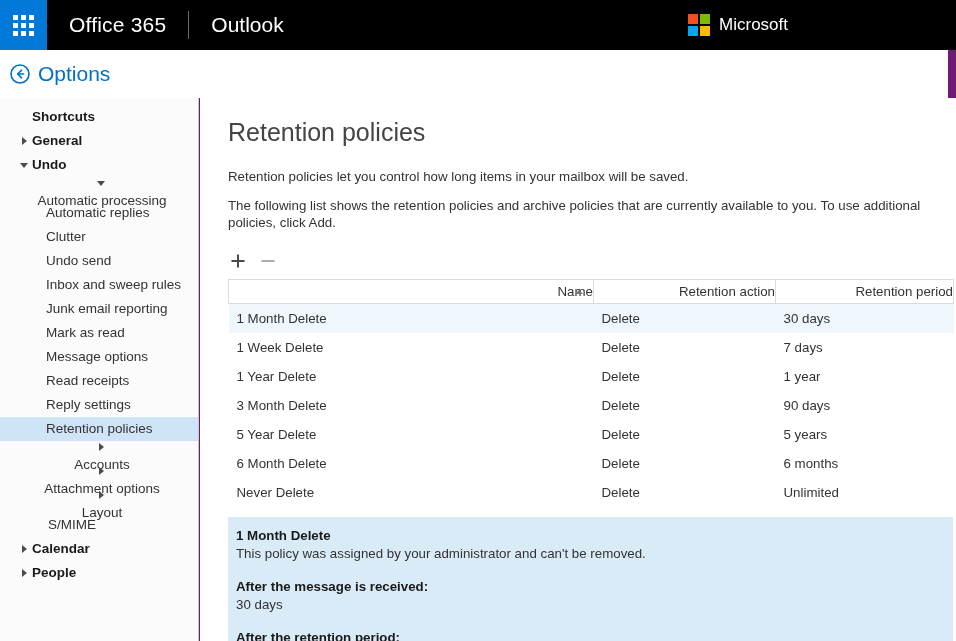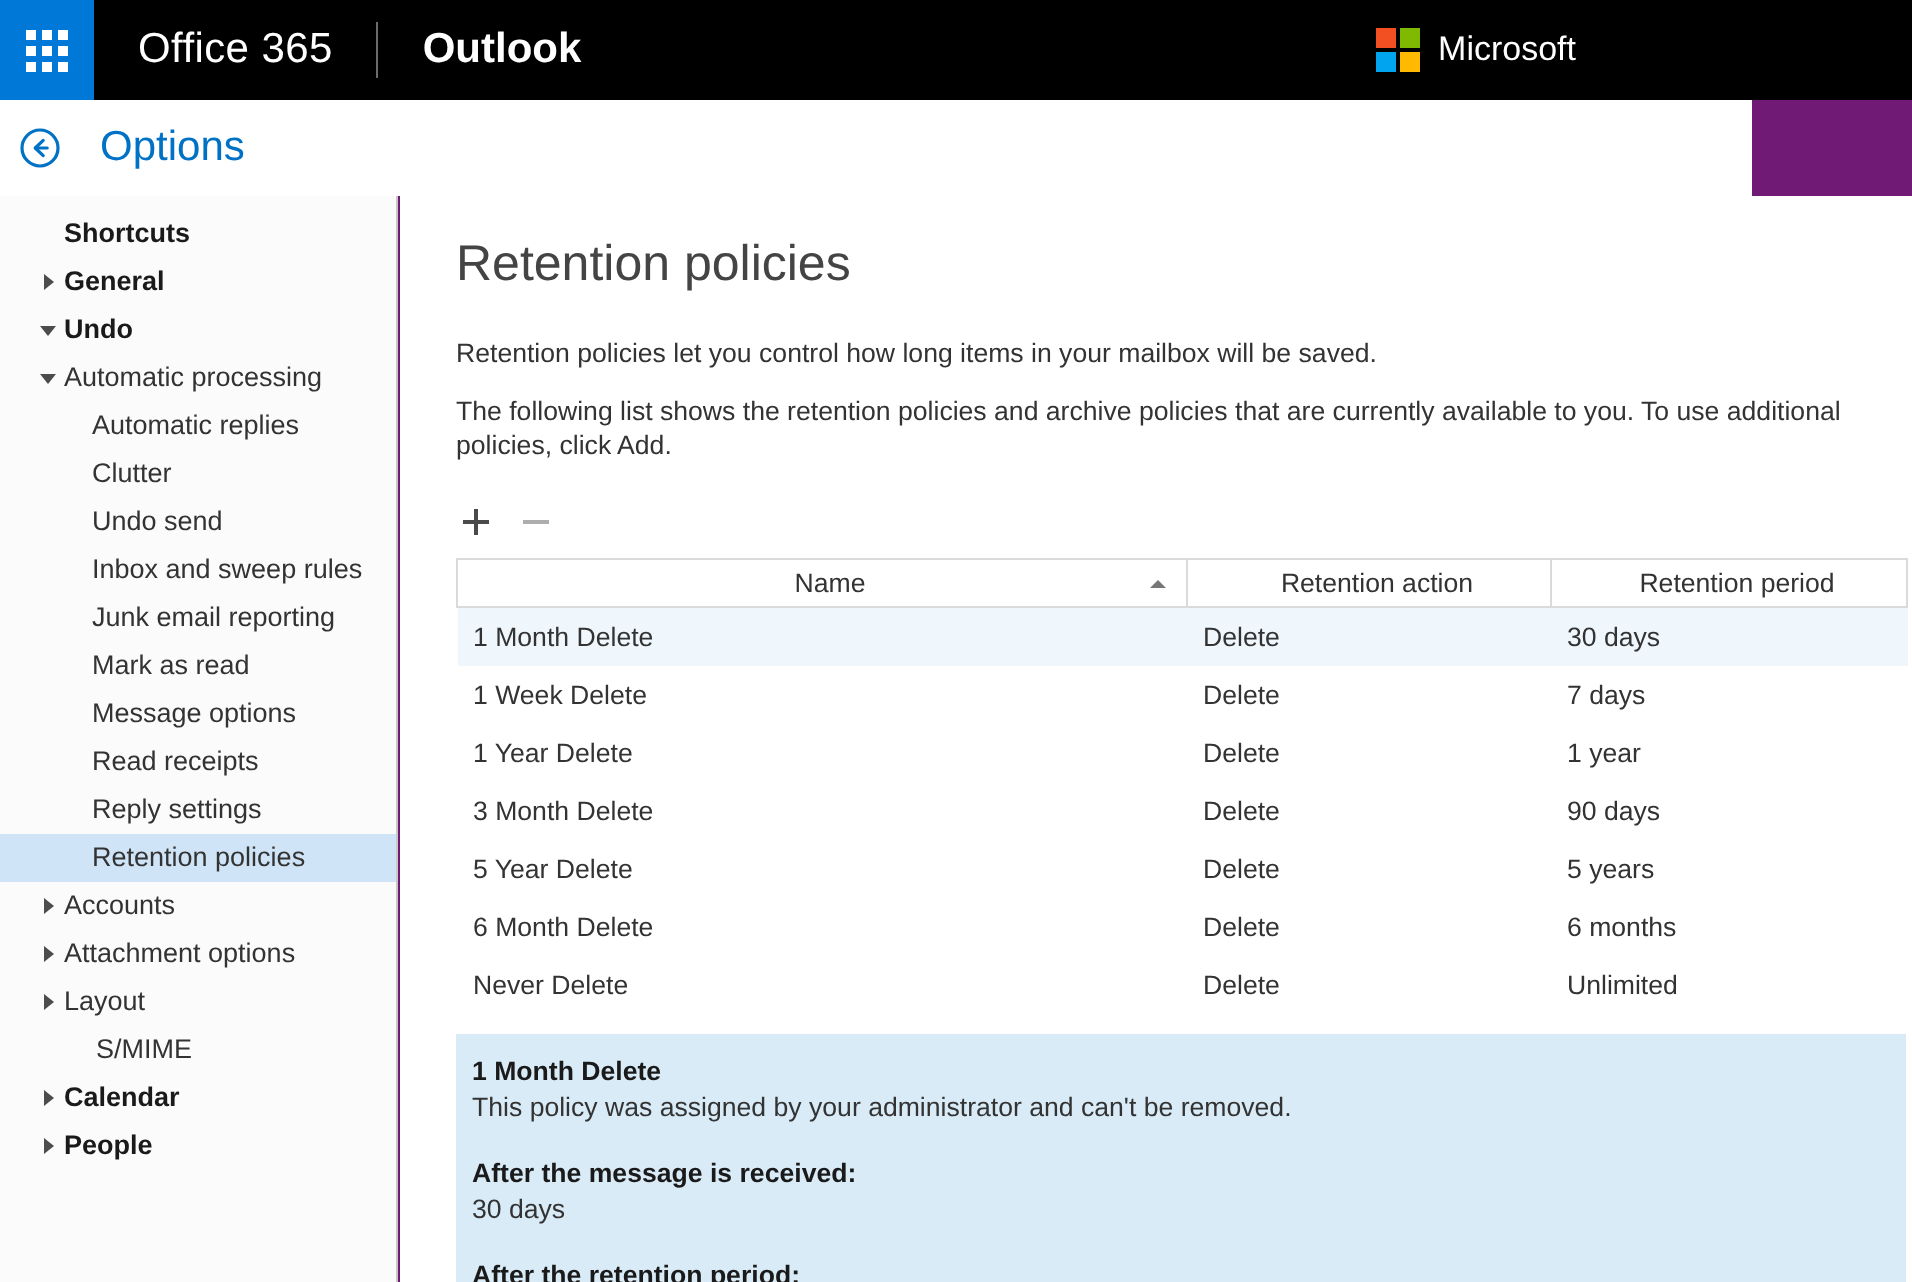--- a/index.html
+++ b/index.html
@@ -43,21 +43,21 @@
     white-space: nowrap;
     cursor: pointer;
   }
   .suite-sep {
     width: 1px; height: 28px; background: #6b6b6b;
     flex: 0 0 1px;
   }
   .suite-app {
     color: #ffffff;
     font-size: 21px;
-    font-weight: 700;
+    font-weight: 400;
     padding: 0 22px;
     white-space: nowrap;
     cursor: pointer;
   }
   .suite-spacer { flex: 1 1 auto; }
   .ms-logo {
     display: flex; align-items: center;
     margin-right: 168px;
     cursor: default;
   }
@@ -67,25 +67,24 @@
     grid-template-rows: 10px 10px;
     gap: 2px;
     margin-right: 9px;
   }
   .ms-squares i { display: block; width: 10px; height: 10px; }
   .ms-word { color: #ffffff; font-size: 17px; font-weight: 400; white-space: nowrap; }
 
   
   .options-header {
     position: absolute; top: 50px; left: 0;
-    width: 876px; height: 48px;
+    width: 948px; height: 48px;
     display: flex; align-items: center;
     padding-left: 8px;
     background: #ffffff;
-    gap: 12px;
   }
   .back-btn {
     display: flex; align-items: center; justify-content: center;
     width: 24px; height: 24px; cursor: pointer;
   }
   .options-title {
     color: #0072c6;
     font-size: 21px;
     font-weight: 400;
     margin-left: 6px;
@@ -128,21 +127,21 @@
   .caret-down {
     width: 0; height: 0;
     border-top: 5px solid #4c4c4c;
     border-left: 4px solid transparent;
     border-right: 4px solid transparent;
   }
   .nav-label { line-height: 24px; }
 
   
   .lvl0 { padding-left: 18px; }
-  .lvl1 { padding-left: 18px; }
+  .lvl1 { padding-left: 6px; flex-direction: column; }
   .lvl2 { padding-left: 34px; }
   .lvl3 { padding-left: 32px; }
 
   
   .main {
     position: absolute; top: 98px; left: 200px;
     width: 756px; height: 543px;
     background: #ffffff;
     padding: 0 4px 0 28px;
     overflow: hidden;
@@ -179,21 +178,21 @@
   .tbl {
     margin-top: 6px;
     width: 725px;
     border-collapse: collapse;
     table-layout: fixed;
     font-size: 13.3px;
   }
   .tbl thead th {
     font-weight: 400;
     color: #333333;
-    text-align: center;
+    text-align: right;
     height: 24px;
     padding: 0 0 0 8px;
     border: 1px solid #dadada;
     background: #ffffff;
     position: relative;
     cursor: pointer;
     font-size: 13.3px;
     vertical-align: middle;
   }
   .sort-caret {

